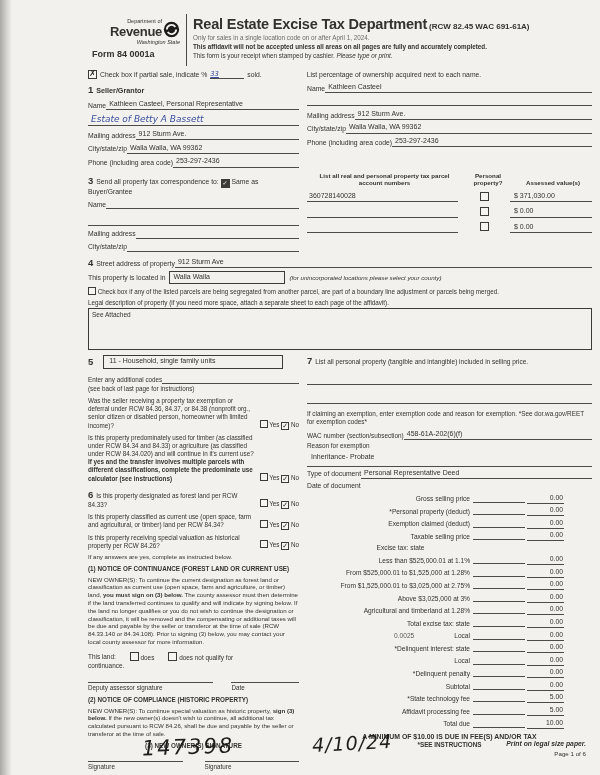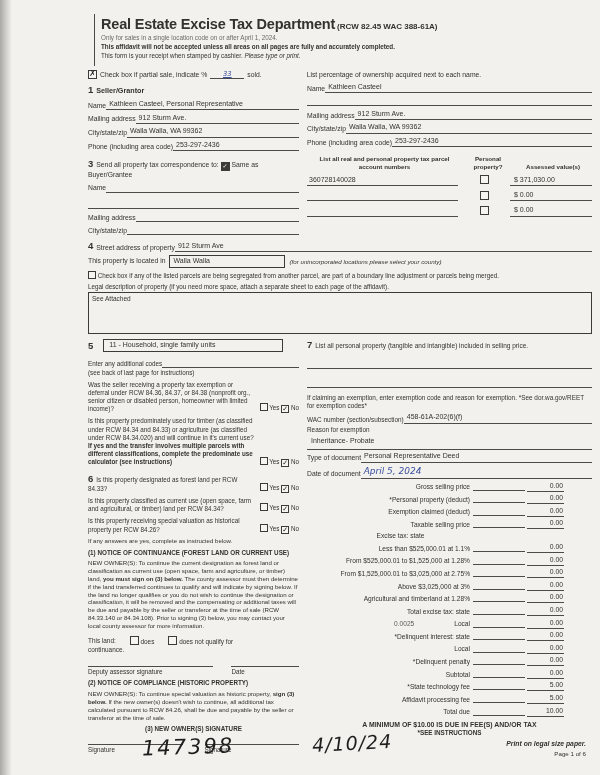--- a/index.html
+++ b/index.html
@@ -38,21 +38,21 @@
   .val { font-size:7px; }
   .hand { font-family:"DejaVu Sans", sans-serif; font-style:italic; color:#3b50a0; }
 
   .cb { display:inline-flex; width:7px; height:7px; border:1px solid #3c3b38;
         align-items:center; justify-content:center; font-size:8px; line-height:1;
         vertical-align:-1px; background:#f6f5f1; flex:0 0 auto; }
   .cb .mark { margin-top:-1px; color:#222; }
   .cb.filled { background:#3c3b38; } .cb.filled .mark { color:#fff; font-size:6px; }
 
   .psale { display:flex; align-items:center; gap:3px; margin-top:4px; font-size:6.8px; }
-  .ps-line { width:34px; border-bottom:0.9px solid #4c4b47; text-align:center;text-decoration:underline; }
+  .ps-line { width:34px; border-bottom:0.9px solid #4c4b47; text-align:left;text-decoration:underline; }
   .ps-right { margin-left:42px; }
 
   .row2 { display:flex; }
   .col-l { width:211px; flex:0 0 211px; }
   .col-r { flex:1; margin-left:8px; }
 
   .sec-h { margin-top:5px; margin-bottom:1px; }
   .num { font-size:9.5px; font-weight:bold; margin-right:3px; }
   .sec-t { font-size:7.2px; font-weight:bold; }
 
@@ -106,25 +106,40 @@
   .printnote .pn1 { font-size:6.8px; font-style:italic; font-weight:bold; }
   .printnote .pn2 { font-size:6.2px; margin-top:2px; }
 </style>
 </head>
 <body>
 
 <div class="page">
 <div class="content">
 
   <div class="hdr">
+    <div class="logo">
+      <div class="logo-row">
+        <div class="logo-words">
+          <div class="dep">Department of</div>
+          <div class="rev">Revenue</div>
+        </div>
+        <svg width="17" height="17" viewBox="0 0 20 20" style="margin-left:1px">
+          <circle cx="10" cy="10" r="9" fill="#1c1b19"></circle>
+          <path d="M4.5 10a5.5 5.5 0 0 1 10-3" stroke="#f2f1ed" stroke-width="2.2" fill="none"></path>
+          <path d="M15.5 10a5.5 5.5 0 0 1-10 3" stroke="#f2f1ed" stroke-width="2.2" fill="none"></path>
+        </svg>
+      </div>
+      <div class="wast">Washington State</div>
+      <div class="formno">Form 84 0001a</div>
+    </div>
     <div class="hdr-div"></div>
     <div class="hdr-text">
       <div>
         <span class="title">Real Estate Excise Tax Department</span>
-        <span class="rcw">(RCW 82.45 WAC 388-61A)</span>
+        <span class="rcw">(RCW 82.45 WAC 691-61A)</span>
       </div>
       <div class="sub grey">Only for sales in a single location code on or after April 1, 2024.</div>
       <div class="sub b">This affidavit will not be accepted unless all areas on all pages are fully and accurately completed.</div>
       <div class="sub"><span>This form is your receipt when stamped by cashier. </span><i>Please type or print.</i></div>
     </div>
   </div>
 
   <div class="psale">
     <span class="cb">
           <span class="mark">✗</span>
@@ -134,20 +149,23 @@
     <span>sold.</span>
     <span class="ps-right">List percentage of ownership acquired next to each name.</span>
   </div>
 
   <div class="row2">
     <div class="col-l">
       <div class="sec-h"><span class="num">1</span><span class="sec-t">Seller/Grantor</span></div>
       <div class="f">
             <span class="lbl">Name</span>
             <span class="fl val">Kathleen Casteel, Personal Representative</span>
+          </div>
+      <div class="f">
+            <span class="fl hand" style="font-size:9px">Estate of Betty A Bassett</span>
           </div>
       <div class="f">
             <span class="lbl">Mailing address</span>
             <span class="fl val">912 Sturm Ave.</span>
           </div>
       <div class="f">
             <span class="lbl">City/state/zip</span>
             <span class="fl val">Walla Walla, WA 99362</span>
           </div>
       <div class="f">
@@ -353,21 +371,20 @@
       <div style="font-size:6.4px; margin-top:2px">Reason for exemption</div>
       <div style="font-size:7px; margin-top:3px; padding-left:4px">Inheritance- Probate</div>
       <div class="hr"></div>
 
       <div class="f" style="margin-top:2px">
             <span class="lbl">Type of document</span>
             <span class="fl val">Personal Representative Deed</span>
           </div>
       <div class="f">
             <span class="lbl">Date of document</span>
-            <span class="fl hand" style="font-size:9px">April 5, 2024</span>
           </div>
 
       <div class="money mright">
         <div class="mrow">
               <span class="mlabel">Gross selling price</span>
               <span class="mlead"></span>
               <span class="mval">0.00</span>
             </div>
         <div class="mrow">
               <span class="mlabel">*Personal property (deduct)</span>

